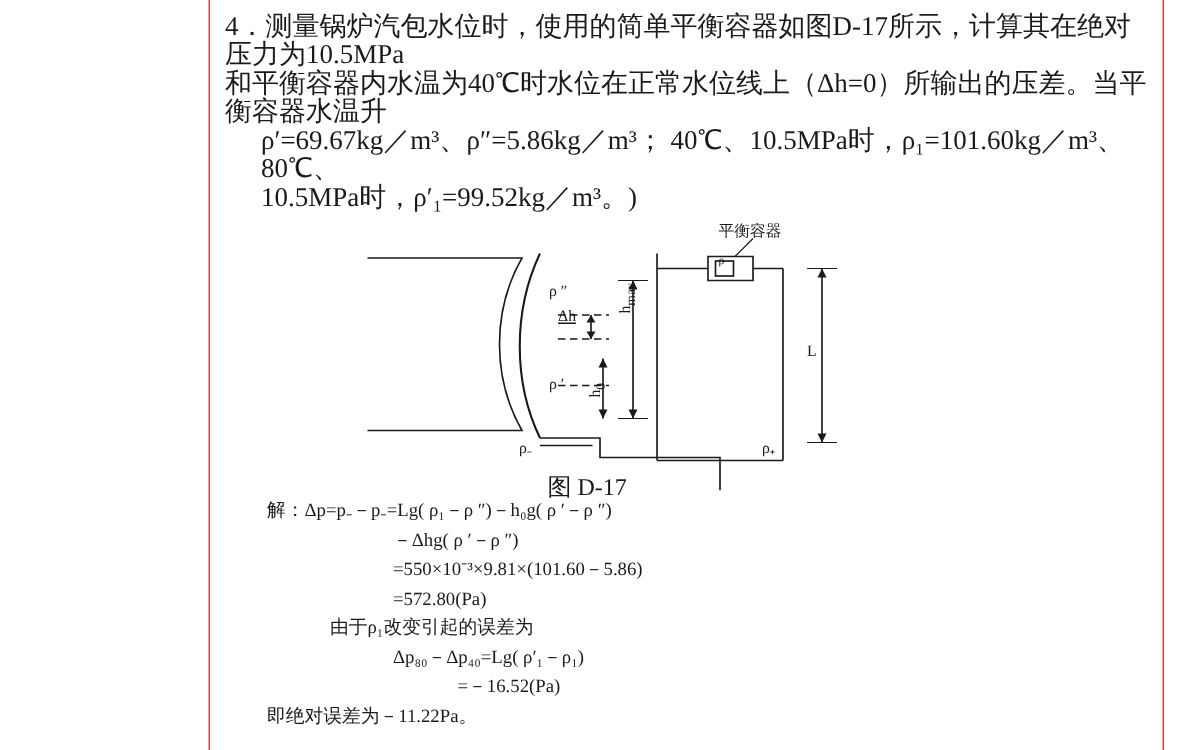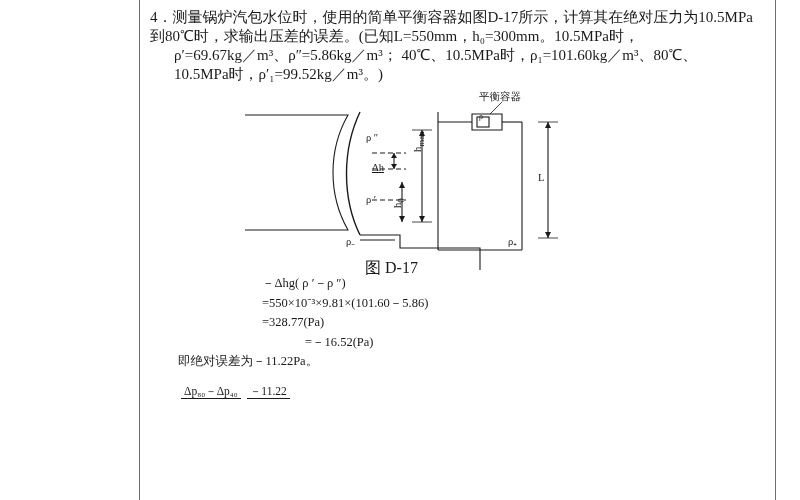--- a/index.html
+++ b/index.html
@@ -33,21 +33,21 @@
   .margin-rule.right { left: 775px; }
 
   .content {
     position: absolute;
     left: 150px;
     top: 8px;
     width: 620px;
   }
   .sub { font-size: 9px; vertical-align: sub; }
 
-  .para-line { font-size: 15px; line-height: 19px; }
+  .para-line { font-size: 18px; line-height: 19px; }
   .para-line.ind1 { padding-left: 24px; }
 
   
   .figure {
     position: relative;
     width: 620px;
     height: 180px;
     margin-top: 6px;
   }
   .fig-label {
@@ -99,21 +99,21 @@
 
 <div class="page">
 
   <div class="margin-rule left"></div>
   <div class="margin-rule right"></div>
 
   <div class="content">
 
     <div class="problem-block">
       <div class="para-line">4．测量锅炉汽包水位时，使用的简单平衡容器如图D-17所示，计算其在绝对压力为10.5MPa</div>
-      <div class="para-line">到80℃时，求输出压差的误差。(已知L=550mm，h₀=300mm。10.5MPa时，</div>
+      <div class="para-line">和平衡容器内水温为40℃时水位在正常水位线上（Δh=0）所输出的压差。当平衡容器水温升</div>
       <div class="para-line ind1">ρ′=69.67kg／m³、ρ″=5.86kg／m³； 40℃、10.5MPa时，ρ₁=101.60kg／m³、80℃、</div>
       <div class="para-line ind1">10.5MPa时，ρ′₁=99.52kg／m³。)</div>
     </div>
 
     <div class="figure">
       <svg class="fig" width="620" height="180" viewBox="0 0 620 180">
         <g fill="none" stroke="#1a1a1a" stroke-width="1.1">
 
           <path d="M 95 25 L 198 25 C 178 60, 178 105, 198 140 L 95 140"></path>
           <path d="M 210 22 C 192 60, 192 108, 210 145" stroke-width="1.4"></path>
@@ -156,36 +156,39 @@
           <path d="M 398 148 l -3 -6 l 6 0 z" fill="#1a1a1a" stroke="none"></path>
           <line x1="388" y1="32" x2="408" y2="32" stroke-width="0.8"></line>
           <line x1="388" y1="148" x2="408" y2="148" stroke-width="0.8"></line>
 
           <line x1="352" y1="12" x2="340" y2="24" stroke-width="0.8"></line>
         </g>
       </svg>
 
       <div class="fig-label" style="left:329px; top:0px;">平衡容器</div>
       <div class="fig-label" style="left:216px; top:42px;">ρ ″</div>
-      <div class="fig-label" style="left:222px; top:72px;text-decoration:underline;">Δh</div>
+      <div class="fig-label" style="left:222px; top:59px;text-decoration:underline;">Δh</div>
       <div class="fig-label" style="left:216px; top:104px;">ρ ′</div>
       <div class="fig-label" style="left:262px; top:62px; transform:rotate(-90deg); transform-origin:left top;"><span>h</span><span class="sub">max</span></div>
       <div class="fig-label" style="left:242px; top:118px; transform:rotate(-90deg); transform-origin:left top;"><span>h</span><span class="sub">0</span></div>
       <div class="fig-label" style="left:388px; top:82px;">L</div>
       <div class="fig-label" style="left:196px; top:144px;">ρ₋</div>
       <div class="fig-label" style="left:358px; top:144px;">ρ₊</div>
       <div class="fig-label" style="left:329px; top:22px; font-size:8px;">ρ</div>
 
       <div class="fig-caption">图 D-17</div>
     </div>
 
     <div class="solution">
+      <div class="sol-line i0">解：Δp=p₋－p₋=Lg( ρ₁－ρ ″)－h₀g( ρ ′－ρ ″)</div>
       <div class="sol-line i2">－Δhg( ρ ′－ρ ″)</div>
       <div class="sol-line i2">=550×10⁻³×9.81×(101.60－5.86)</div>
-      <div class="sol-line i2">=328.77(Pa)</div>
+      <div class="sol-line i2">=572.80(Pa)</div>
+      <div class="sol-line i1">由于ρ₁改变引起的误差为</div>
+      <div class="sol-line i2">Δp₈₀－Δp₄₀=Lg( ρ′₁－ρ₁)</div>
       <div class="sol-line i4">=－16.52(Pa)</div>
       <div class="sol-line i0">即绝对误差为－11.22Pa。</div>
 
       <div class="rel-line">
         <span class="frac">
           <span class="num">Δp₈₀－Δp₄₀</span>
           
         </span><span class="frac">
           <span class="num">－11.22</span>
           

